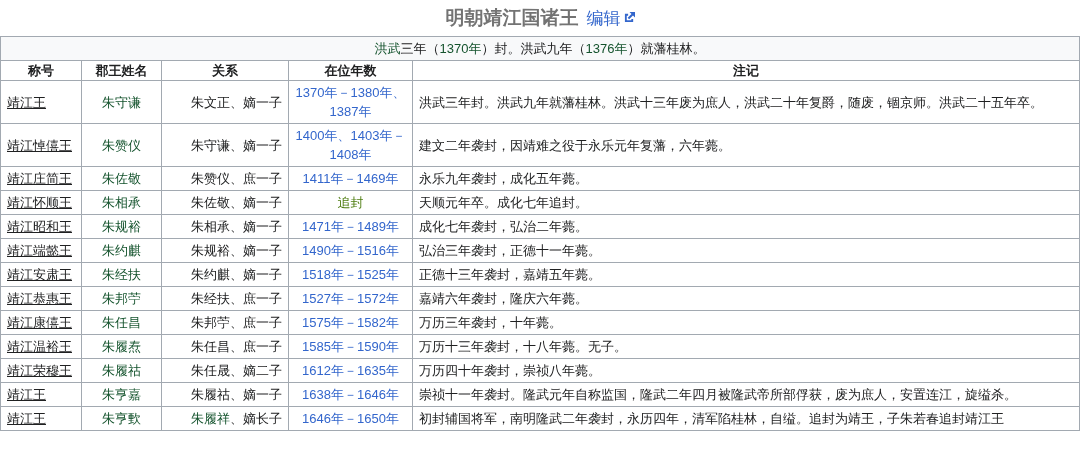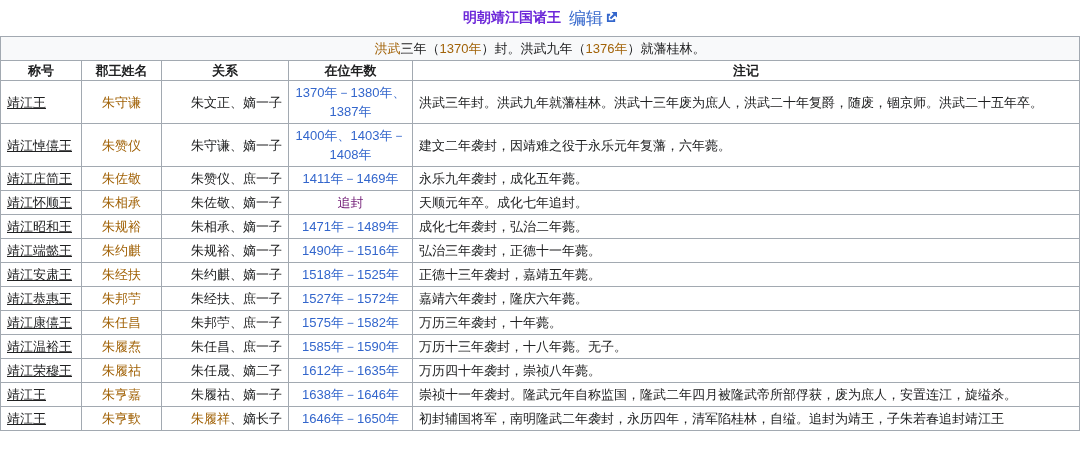--- a/index.html
+++ b/index.html
@@ -7,21 +7,21 @@
   .page { width: 1080px; height: 460px; background: #fff; overflow: hidden; }
 
   .title-bar {
     height: 36px;
     display: flex;
     align-items: center;
     justify-content: center;
     gap: 8px;
     background: #fff;
   }
-  .title-text { font-size: 14px; font-weight: bold; color: #6d28d9; }
+  .title-text { font-size: 19px; font-weight: bold; color: #737373; }
   .edit-link {
     font-size: 17px;
     color: #3366cc;
     display: inline-flex;
     align-items: center;
     gap: 2px;
     cursor: pointer;
     text-decoration: none;
   }
   .ext-icon { display: inline-block; margin-left: 1px; }
@@ -43,23 +43,23 @@
     padding: 2px 6px;
     height: 24px;
   }
   tbody td { background: #fff; padding: 2px 6px; }
   td.c-title  { text-align: left; text-decoration: underline; }
   td.c-name   { text-align: center; }
   td.c-rel    { text-align: right; }
   td.c-reign  { text-align: center; }
   td.c-note   { text-align: left; }
 
-  .link { color: #a16207; text-decoration: none; cursor: pointer; }
+  .link { color: #14532d; text-decoration: none; cursor: pointer; }
   .reign-text { color: #3366cc; cursor: pointer; }
-  .reign-text.plain { color: #701a75; cursor: default; }
+  .reign-text.plain { color: #4d7c0f; cursor: default; }
 
   col.col-1 { width: 81px; }
   col.col-2 { width: 80px; }
   col.col-3 { width: 127px; }
   col.col-4 { width: 124px; }
 </style>
 </head>
 <body>
 
 <div class="page">

